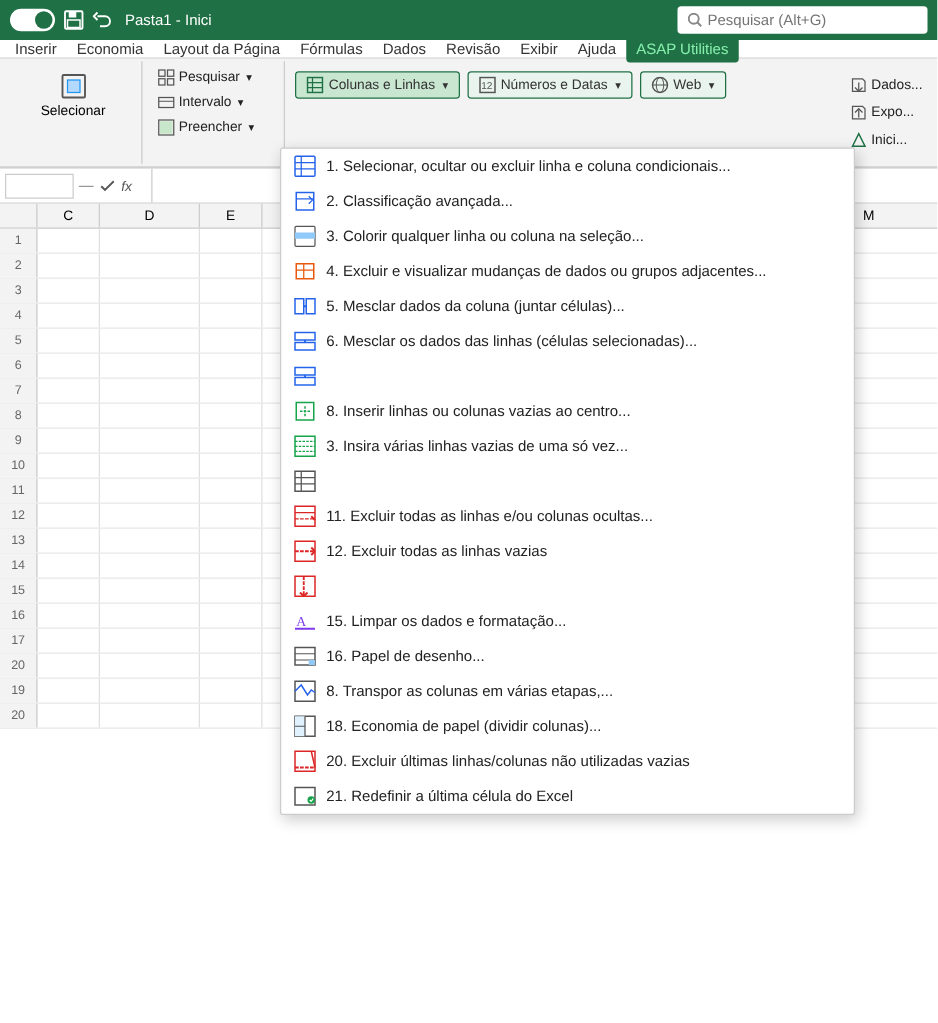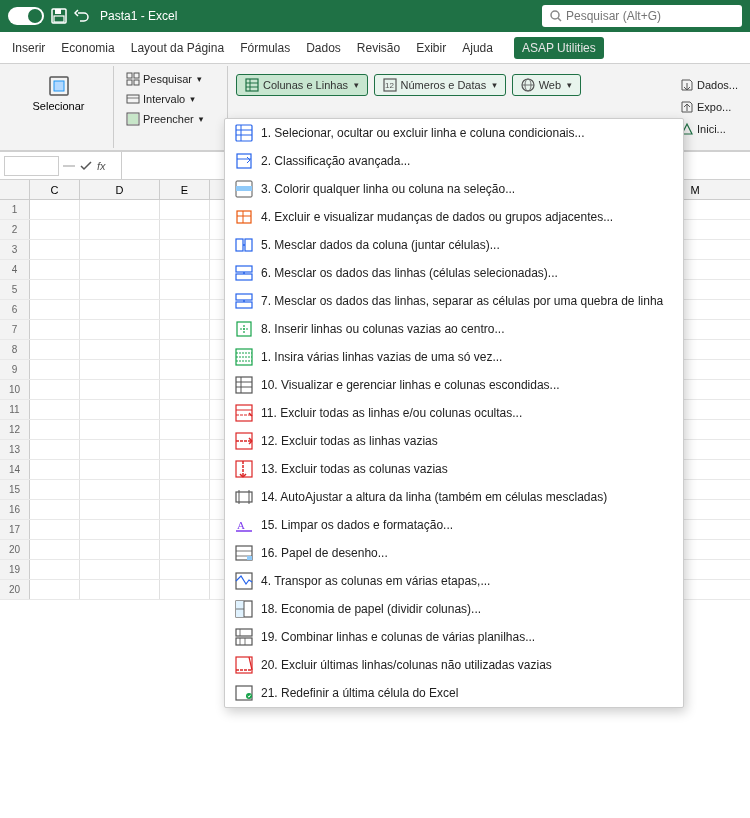--- a/index.html
+++ b/index.html
@@ -60,37 +60,36 @@
       outline: none;
       font-size: 12px;
       background: transparent;
       width: 160px;
     }
 
     
     .menu-bar {
       background: #fff;
       border-bottom: 1px solid #d0d0d0;
-      height: 32px;
+      height: 15px;
       display: flex;
       align-items: center;
       padding: 0 4px;
     }
     .menu-item {
       padding: 4px 8px;
       font-size: 12px;
       color: #333;
       cursor: pointer;
       border-radius: 3px;
       white-space: nowrap;
     }
     .menu-item.active {
       background: #1f7145;
-      color: #e5e5e5;
-      margin-left: 13px;
+      color: #86efac;
     }
 
     
     .dropdown-btn {
       background: #e8f4ed;
       border: 1px solid #1f7145;
       border-radius: 3px;
       display: flex;
       align-items: center;
       gap: 4px;
@@ -211,21 +210,21 @@
     </div>
     <svg width="18" height="18" viewBox="0 0 18 18" fill="white">
       <rect x="2" y="2" width="14" height="14" rx="1" fill="none" stroke="white" stroke-width="1.5"></rect>
       <rect x="5" y="2" width="6" height="5" fill="white"></rect>
       <rect x="4" y="9" width="10" height="6" fill="none" stroke="white" stroke-width="1.2"></rect>
     </svg>
     <svg width="16" height="16" viewBox="0 0 16 16" fill="white">
       <path d="M4 5H10a4 4 0 0 1 0 8H6" fill="none" stroke="white" stroke-width="1.5"></path>
       <polyline points="4,2 1,5 4,8" fill="none" stroke="white" stroke-width="1.5"></polyline>
     </svg>
-    <span style="color:#fff; font-size:12px; margin-left:4px;">Pasta1 - Excel</span>
+    <span style="color:#fff; font-size:12px; margin-left:4px;">Pasta1 - Inici</span>
   </div>
   <div class="search-box">
     <svg width="12" height="12" viewBox="0 0 12 12" fill="#888">
         <circle cx="5" cy="5" r="4" fill="none" stroke="#888" stroke-width="1.5"></circle>
         <line x1="8" y1="8" x2="11" y2="11" stroke="#888" stroke-width="1.5"></line>
       </svg>
     <input type="text" style="border: none; outline: none; font-size: 12px; background: transparent; width: 150px;" placeholder="Pesquisar (Alt+G)">
   </div>
 </div>
 
@@ -712,53 +711,51 @@
       <span class="dropdown-item-text">6. Mesclar os dados das linhas (células selecionadas)...</span>
     </div>
     <div class="dropdown-item">
       <div class="dropdown-item-icon">
         <svg width="18" height="18" viewBox="0 0 18 18">
           <rect x="1" y="2" width="16" height="6" fill="none" stroke="#2563eb" stroke-width="1.2"></rect>
           <rect x="1" y="10" width="16" height="6" fill="none" stroke="#2563eb" stroke-width="1.2"></rect>
           <line x1="9" y1="8" x2="9" y2="10" stroke="#2563eb" stroke-width="1.5" stroke-dasharray="2,1"></line>
         </svg>
       </div>
-      <span class="dropdown-item-text">7. Mesclar os dados das linhas, separar as células por uma quebra de linha</span>
     </div>
     <div class="dropdown-item">
       <div class="dropdown-item-icon">
         <svg width="18" height="18" viewBox="0 0 18 18">
           <rect x="2" y="2" width="14" height="14" fill="none" stroke="#16a34a" stroke-width="1.2"></rect>
           <line x1="9" y1="5" x2="9" y2="13" stroke="#16a34a" stroke-width="1.2" stroke-dasharray="2,1"></line>
           <line x1="5" y1="9" x2="13" y2="9" stroke="#16a34a" stroke-width="1.2" stroke-dasharray="2,1"></line>
         </svg>
       </div>
       <span class="dropdown-item-text">8. Inserir linhas ou colunas vazias ao centro...</span>
     </div>
     <div class="dropdown-item">
       <div class="dropdown-item-icon">
         <svg width="18" height="18" viewBox="0 0 18 18">
           <rect x="1" y="1" width="16" height="16" fill="none" stroke="#16a34a" stroke-width="1.2"></rect>
           <line x1="1" y1="5" x2="17" y2="5" stroke="#16a34a" stroke-width="1" stroke-dasharray="2,1"></line>
           <line x1="1" y1="9" x2="17" y2="9" stroke="#16a34a" stroke-width="1" stroke-dasharray="2,1"></line>
           <line x1="1" y1="13" x2="17" y2="13" stroke="#16a34a" stroke-width="1" stroke-dasharray="2,1"></line>
         </svg>
       </div>
-      <span class="dropdown-item-text">1. Insira várias linhas vazias de uma só vez...</span>
+      <span class="dropdown-item-text">3. Insira várias linhas vazias de uma só vez...</span>
     </div>
     <div class="dropdown-item">
       <div class="dropdown-item-icon">
         <svg width="18" height="18" viewBox="0 0 18 18">
           <rect x="1" y="1" width="16" height="16" fill="none" stroke="#555" stroke-width="1.2"></rect>
           <line x1="1" y1="6" x2="17" y2="6" stroke="#555" stroke-width="1"></line>
           <line x1="1" y1="11" x2="17" y2="11" stroke="#555" stroke-width="1"></line>
           <line x1="6" y1="1" x2="6" y2="17" stroke="#555" stroke-width="1"></line>
         </svg>
       </div>
-      <span class="dropdown-item-text">10. Visualizar e gerenciar linhas e colunas escondidas...</span>
     </div>
     <div class="dropdown-item">
       <div class="dropdown-item-icon">
         <svg width="18" height="18" viewBox="0 0 18 18">
           <rect x="1" y="1" width="16" height="16" fill="none" stroke="#dc2626" stroke-width="1.2"></rect>
           <line x1="1" y1="6" x2="17" y2="6" stroke="#dc2626" stroke-width="1"></line>
           <line x1="1" y1="11" x2="17" y2="11" stroke="#dc2626" stroke-width="1" stroke-dasharray="3,1"></line>
           <line x1="14" y1="9" x2="17" y2="12" stroke="#dc2626" stroke-width="1.5"></line>
         </svg>
       </div>
@@ -777,31 +774,20 @@
     </div>
     <div class="dropdown-item">
       <div class="dropdown-item-icon">
         <svg width="18" height="18" viewBox="0 0 18 18">
           <rect x="1" y="1" width="16" height="16" fill="none" stroke="#dc2626" stroke-width="1.2"></rect>
           <line x1="8" y1="1" x2="8" y2="17" stroke="#dc2626" stroke-width="1.5" stroke-dasharray="3,1"></line>
           <line x1="5" y1="14" x2="8" y2="17" stroke="#dc2626" stroke-width="1.5"></line>
           <line x1="11" y1="14" x2="8" y2="17" stroke="#dc2626" stroke-width="1.5"></line>
         </svg>
       </div>
-      <span class="dropdown-item-text">13. Excluir todas as colunas vazias</span>
-    </div>
-    <div class="dropdown-item">
-      <div class="dropdown-item-icon">
-        <svg width="18" height="18" viewBox="0 0 18 18">
-          <rect x="1" y="4" width="16" height="10" fill="none" stroke="#555" stroke-width="1.2"></rect>
-          <line x1="4" y1="2" x2="4" y2="16" stroke="#555" stroke-width="1"></line>
-          <line x1="14" y1="2" x2="14" y2="16" stroke="#555" stroke-width="1"></line>
-        </svg>
-      </div>
-      <span class="dropdown-item-text">14. AutoAjustar a altura da linha (também em células mescladas)</span>
     </div>
     <div class="dropdown-item">
       <div class="dropdown-item-icon">
         <svg width="18" height="18" viewBox="0 0 18 18">
           <text x="2" y="13" font-size="11" fill="#7c3aed" font-family="serif">A</text>
           <line x1="1" y1="15" x2="17" y2="15" stroke="#7c3aed" stroke-width="1.5"></line>
         </svg>
       </div>
       <span class="dropdown-item-text">15. Limpar os dados e formatação...</span>
     </div>
@@ -816,48 +802,36 @@
       </div>
       <span class="dropdown-item-text">16. Papel de desenho...</span>
     </div>
     <div class="dropdown-item">
       <div class="dropdown-item-icon">
         <svg width="18" height="18" viewBox="0 0 18 18">
           <rect x="1" y="1" width="16" height="16" fill="none" stroke="#555" stroke-width="1.2"></rect>
           <polyline points="1,9 6,4 11,12 14,8 17,10" fill="none" stroke="#2563eb" stroke-width="1.2"></polyline>
         </svg>
       </div>
-      <span class="dropdown-item-text">4. Transpor as colunas em várias etapas,...</span>
+      <span class="dropdown-item-text">8. Transpor as colunas em várias etapas,...</span>
     </div>
     <div class="dropdown-item">
       <div class="dropdown-item-icon">
         <svg width="18" height="18" viewBox="0 0 18 18">
           <rect x="1" y="1" width="16" height="16" fill="none" stroke="#555" stroke-width="1.2"></rect>
           <rect x="1" y="1" width="8" height="16" fill="#e0f2fe"></rect>
           <line x1="9" y1="1" x2="9" y2="17" stroke="#555" stroke-width="1"></line>
           <line x1="1" y1="9" x2="9" y2="9" stroke="#555" stroke-width="0.8"></line>
         </svg>
       </div>
       <span class="dropdown-item-text">18. Economia de papel (dividir colunas)...</span>
     </div>
     <div class="dropdown-item">
       <div class="dropdown-item-icon">
         <svg width="18" height="18" viewBox="0 0 18 18">
-          <rect x="1" y="1" width="16" height="7" fill="none" stroke="#555" stroke-width="1.2"></rect>
-          <rect x="1" y="10" width="16" height="7" fill="none" stroke="#555" stroke-width="1.2"></rect>
-          <line x1="5" y1="1" x2="5" y2="8" stroke="#555" stroke-width="0.8"></line>
-          <line x1="5" y1="10" x2="5" y2="17" stroke="#555" stroke-width="0.8"></line>
-          <line x1="10" y1="10" x2="10" y2="17" stroke="#555" stroke-width="0.8"></line>
-        </svg>
-      </div>
-      <span class="dropdown-item-text">19. Combinar linhas e colunas de várias planilhas...</span>
-    </div>
-    <div class="dropdown-item">
-      <div class="dropdown-item-icon">
-        <svg width="18" height="18" viewBox="0 0 18 18">
           <rect x="1" y="1" width="16" height="16" fill="none" stroke="#dc2626" stroke-width="1.2"></rect>
           <line x1="1" y1="14" x2="17" y2="14" stroke="#dc2626" stroke-width="1.5" stroke-dasharray="3,1"></line>
           <line x1="14" y1="1" x2="17" y2="14" stroke="#dc2626" stroke-width="1.2"></line>
         </svg>
       </div>
       <span class="dropdown-item-text">20. Excluir últimas linhas/colunas não utilizadas vazias</span>
     </div>
     <div class="dropdown-item">
       <div class="dropdown-item-icon">
         <svg width="18" height="18" viewBox="0 0 18 18">

